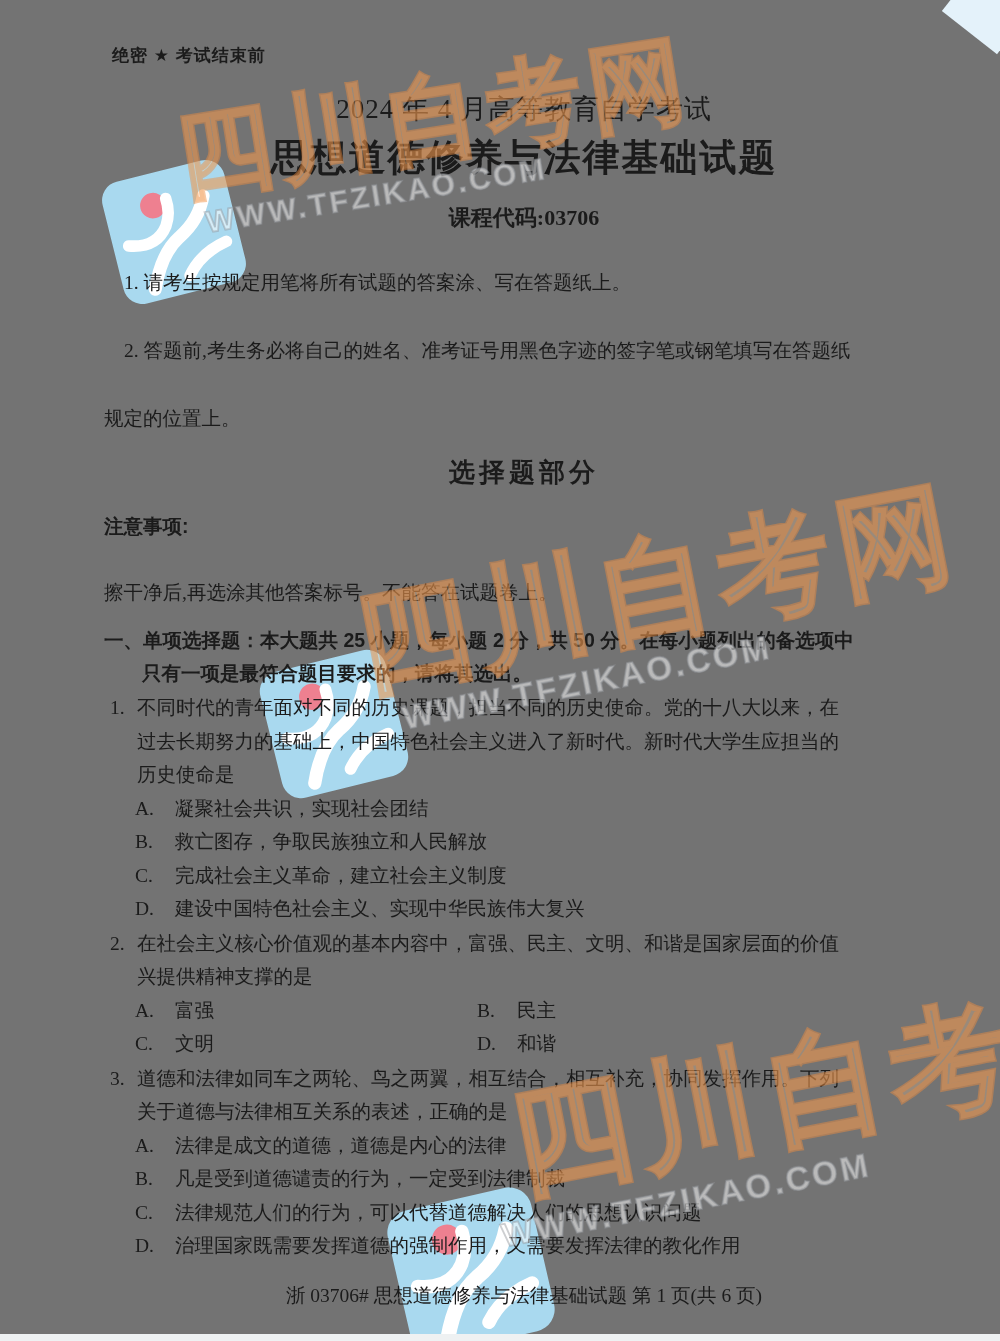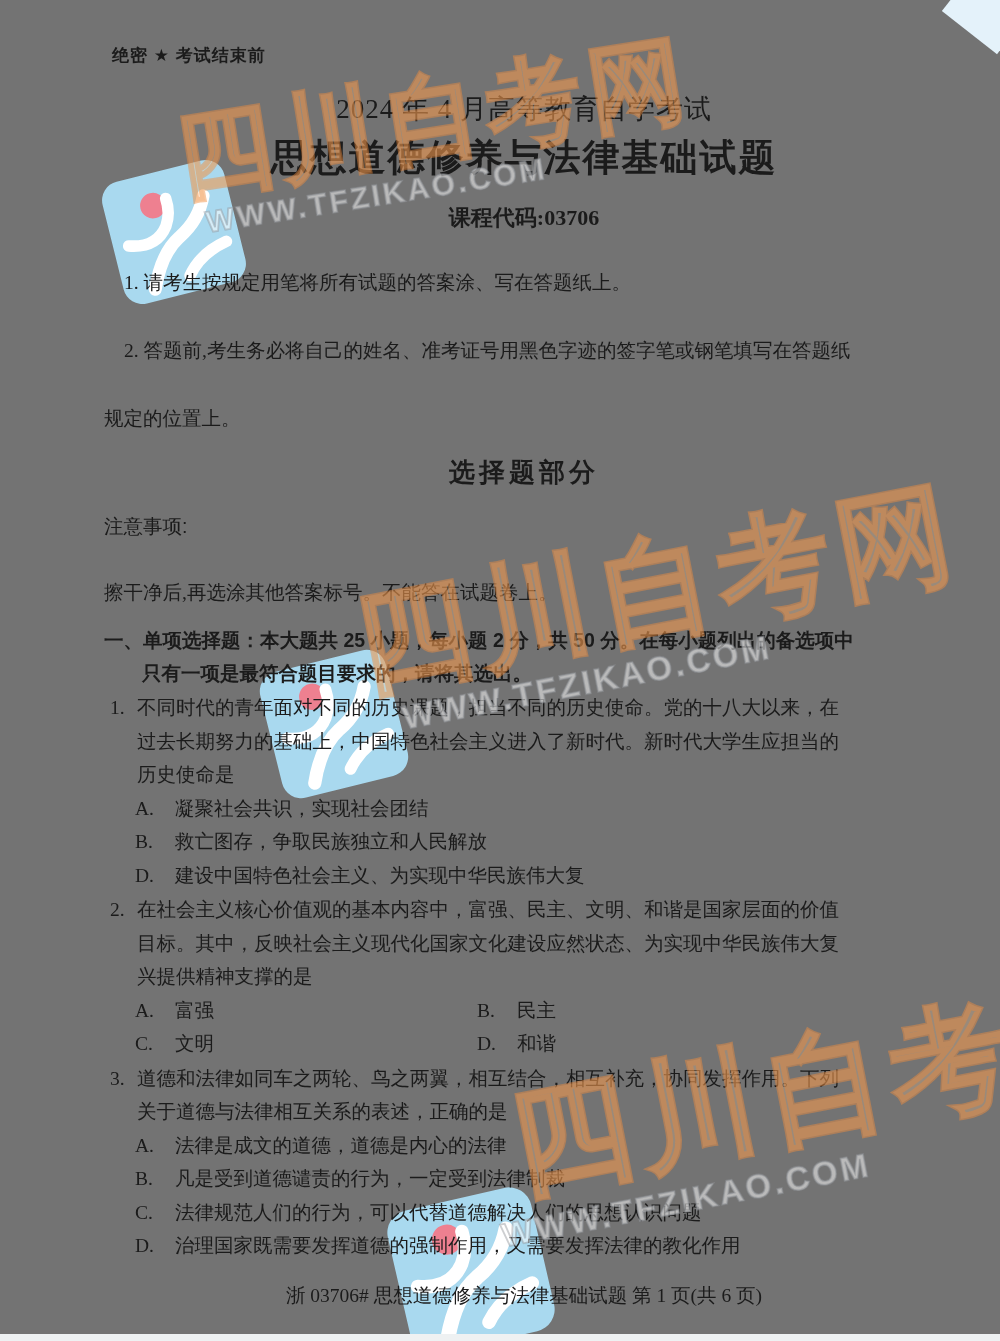--- a/index.html
+++ b/index.html
@@ -12,21 +12,21 @@
   
   .content{position:relative;z-index:2;padding:44px 56px 0 104px;}
   .security{font-family:"Liberation Sans","DejaVu Sans",sans-serif;font-weight:700;font-size:17px;letter-spacing:1px;padding-left:8px;}
   .session{margin:24px 0 0;text-align:center;font-size:27px;font-weight:400;letter-spacing:1px;}
   .exam-title{margin:6px 0 0;text-align:center;font-size:37px;font-weight:700;letter-spacing:2px;font-family:"Liberation Sans","DejaVu Sans",sans-serif;}
   .course-code{margin-top:20px;text-align:center;font-size:22px;font-weight:700;}
   .notices{margin-top:22px;}
   .line{font-size:19.5px;height:36px;line-height:36px;white-space:nowrap;margin-top:32px;}
   .indent-num{padding-left:20px;}
   .section-heading{margin-top:14px;text-align:center;font-size:26px;font-weight:700;letter-spacing:4px;font-family:"Liberation Sans","DejaVu Sans",sans-serif;height:42px;line-height:42px;}
-  .attention-title{margin-top:16px;font-size:19.5px;font-weight:400;font-family:"Liberation Sans","DejaVu Sans",sans-serif;height:34px;line-height:34px;}
+  .attention-title{margin-top:16px;font-size:19.5px;font-weight:700;font-family:"Liberation Sans","DejaVu Sans",sans-serif;height:34px;line-height:34px;}
   .para-indent{padding-left:32px;}
   .part-heading{font-size:19.5px;font-weight:700;font-family:"Liberation Sans","DejaVu Sans",sans-serif;height:33px;line-height:33px;white-space:nowrap;}
   .part-heading.cont{padding-left:38px;}
   .part-block{margin-top:13px;}
   .q-block{margin-top:1px;}
   .q-line,.opt-line{font-size:19.5px;height:33.5px;line-height:33.5px;white-space:nowrap;}
   .q-first{padding-left:6px;}
   .q-num{display:inline-block;width:27px;}
   .q-cont{padding-left:33px;}
   .opt-line{padding-left:31px;}
@@ -125,28 +125,28 @@
     </div>
 
     <div class="q-block">
       <div class="q-line q-first">
         <span class="q-num">1.</span><span>不同时代的青年面对不同的历史课题，担当不同的历史使命。党的十八大以来，在</span>
       </div>
       <div class="q-line q-cont">过去长期努力的基础上，中国特色社会主义进入了新时代。新时代大学生应担当的</div>
       <div class="q-line q-cont">历史使命是</div>
       <div class="opt-line"><span class="opt-label">A.</span><span>凝聚社会共识，实现社会团结</span></div>
       <div class="opt-line"><span class="opt-label">B.</span><span>救亡图存，争取民族独立和人民解放</span></div>
-      <div class="opt-line"><span class="opt-label">D.</span><span>建设中国特色社会主义、为实现中华民族伟大复</span></div>
+      <div class="opt-line"><span class="opt-label">C.</span><span>完成社会主义革命，建立社会主义制度</span></div>
+      <div class="opt-line"><span class="opt-label">D.</span><span>建设中国特色社会主义、实现中华民族伟大复兴</span></div>
     </div>
 
     <div class="q-block">
       <div class="q-line q-first">
         <span class="q-num">2.</span><span>在社会主义核心价值观的基本内容中，富强、民主、文明、和谐是国家层面的价值</span>
       </div>
-      <div class="q-line q-cont">目标。其中，反映社会主义现代化国家文化建设应然状态、为实现中华民族伟大复</div>
       <div class="q-line q-cont">兴提供精神支撑的是</div>
       <div class="opt-line">
         <span class="opt-col"><span class="opt-label">A.</span><span>富强</span></span>
         <span><span class="opt-label">B.</span><span>民主</span></span>
       </div>
       <div class="opt-line">
         <span class="opt-col"><span class="opt-label">C.</span><span>文明</span></span>
         <span><span class="opt-label">D.</span><span>和谐</span></span>
       </div>
     </div>

